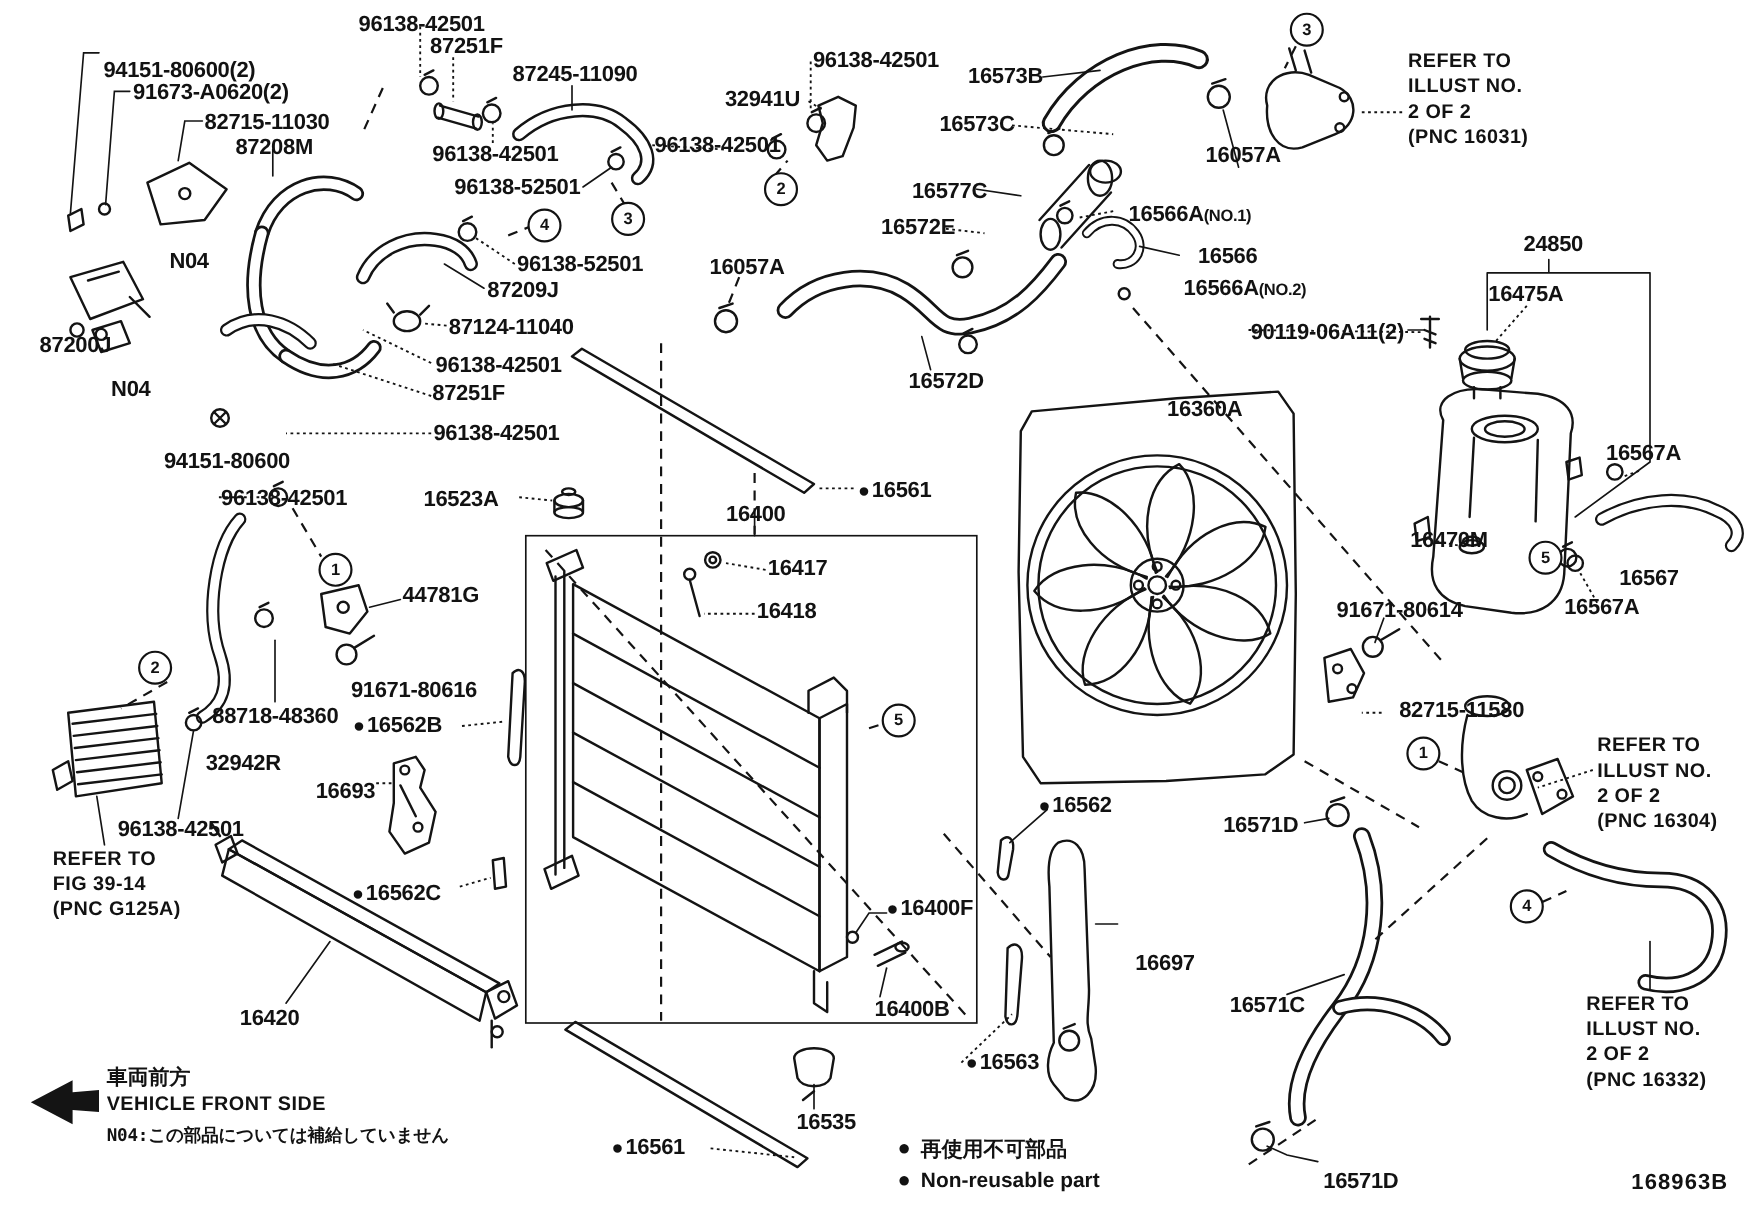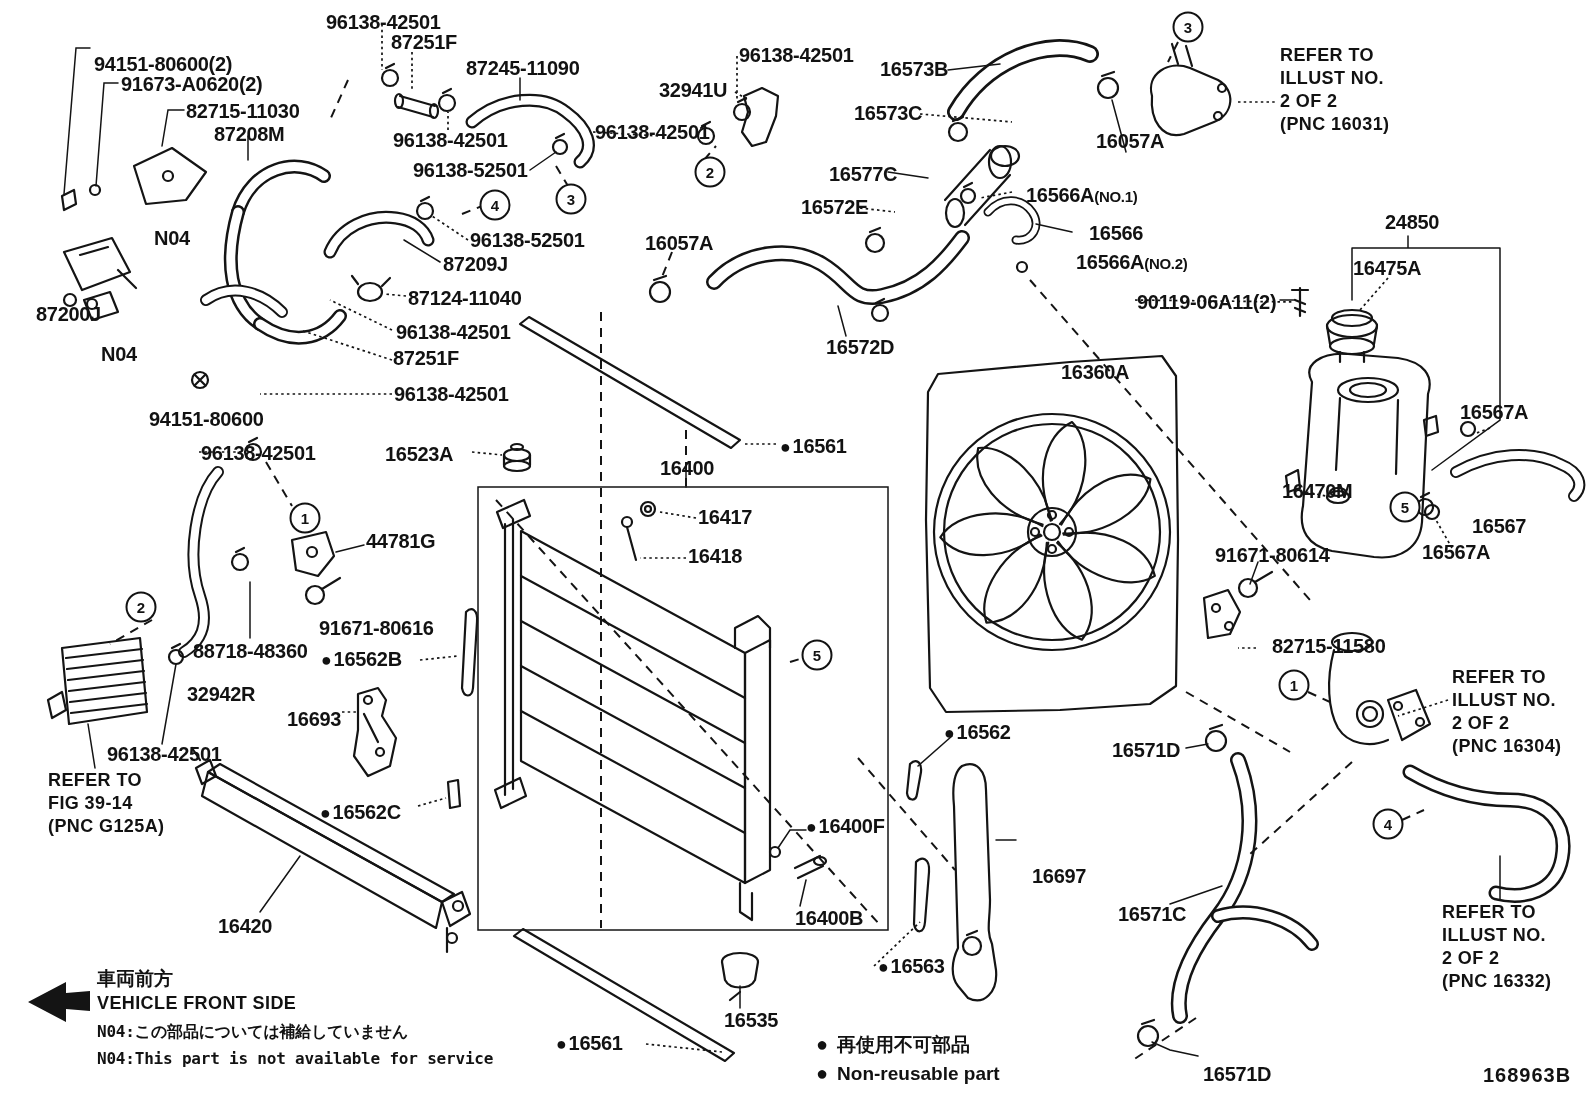--- a/index.html
+++ b/index.html
@@ -368,21 +368,20 @@
   </g>
 
   <polygon class="fillb" points="28,1002 66,982 66,993 90,991 90,1011 66,1009 66,1022"></polygon>
 </svg>
 
 <div class="overlay" id="overlay">
 
   <div class="fs-jp">車両前方</div>
   <div class="fs-en">VEHICLE FRONT SIDE</div>
   <div class="note" style="top:1022px">N04:この部品については補給していません</div>
-  <div class="note" style="top:1049px">N04:This part is not available for service</div>
 
   <div class="legend">
     <div class="row">
       <span class="blt">●</span>
       <span class="txt">再使用不可部品</span>
     </div>
     <div class="row">
       <span class="blt">●</span>
       <span class="txt">Non-reusable part</span>
     </div>

